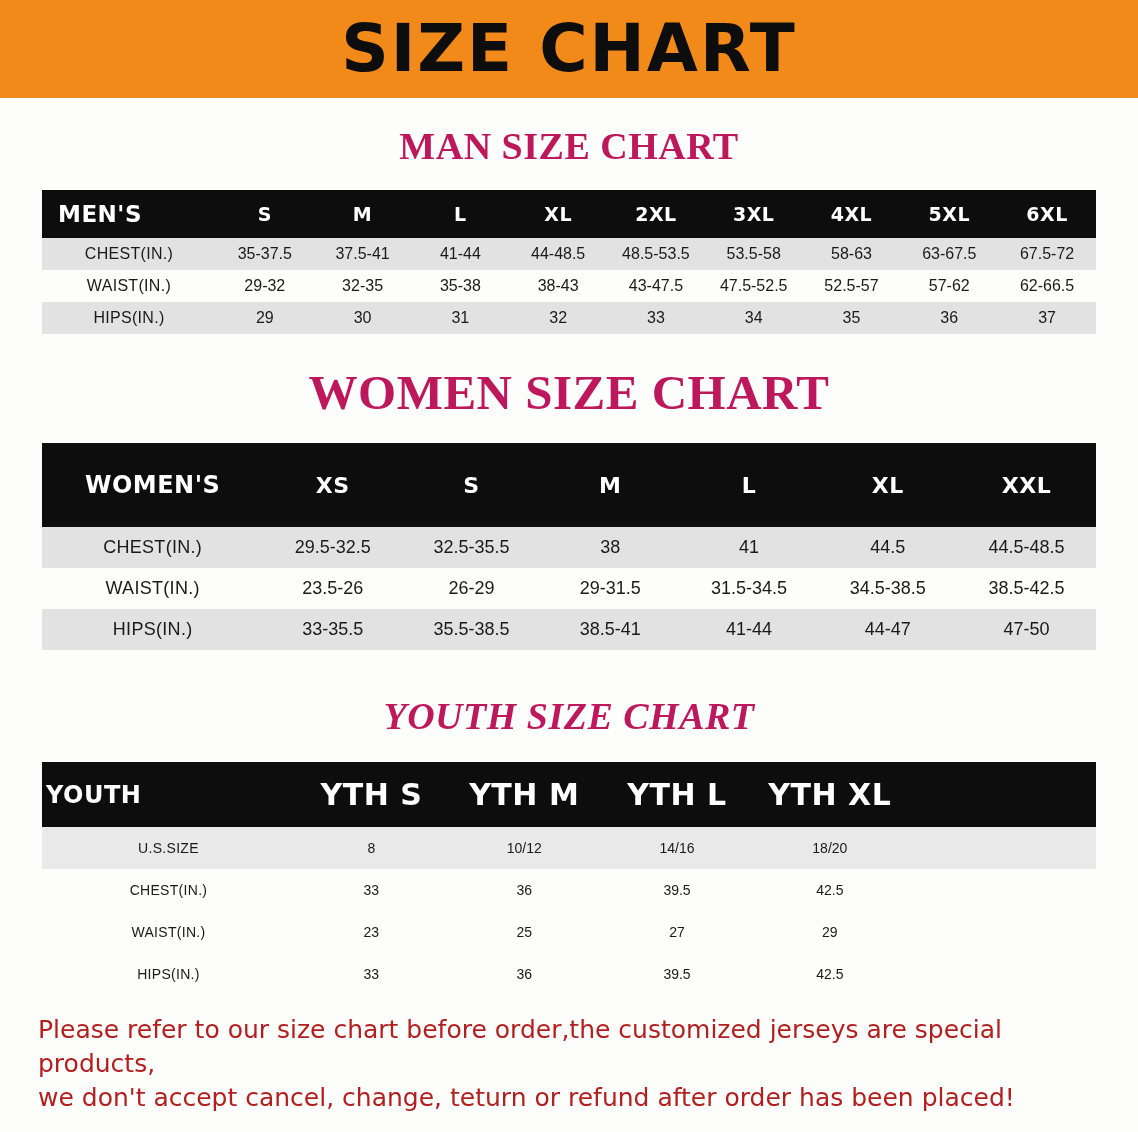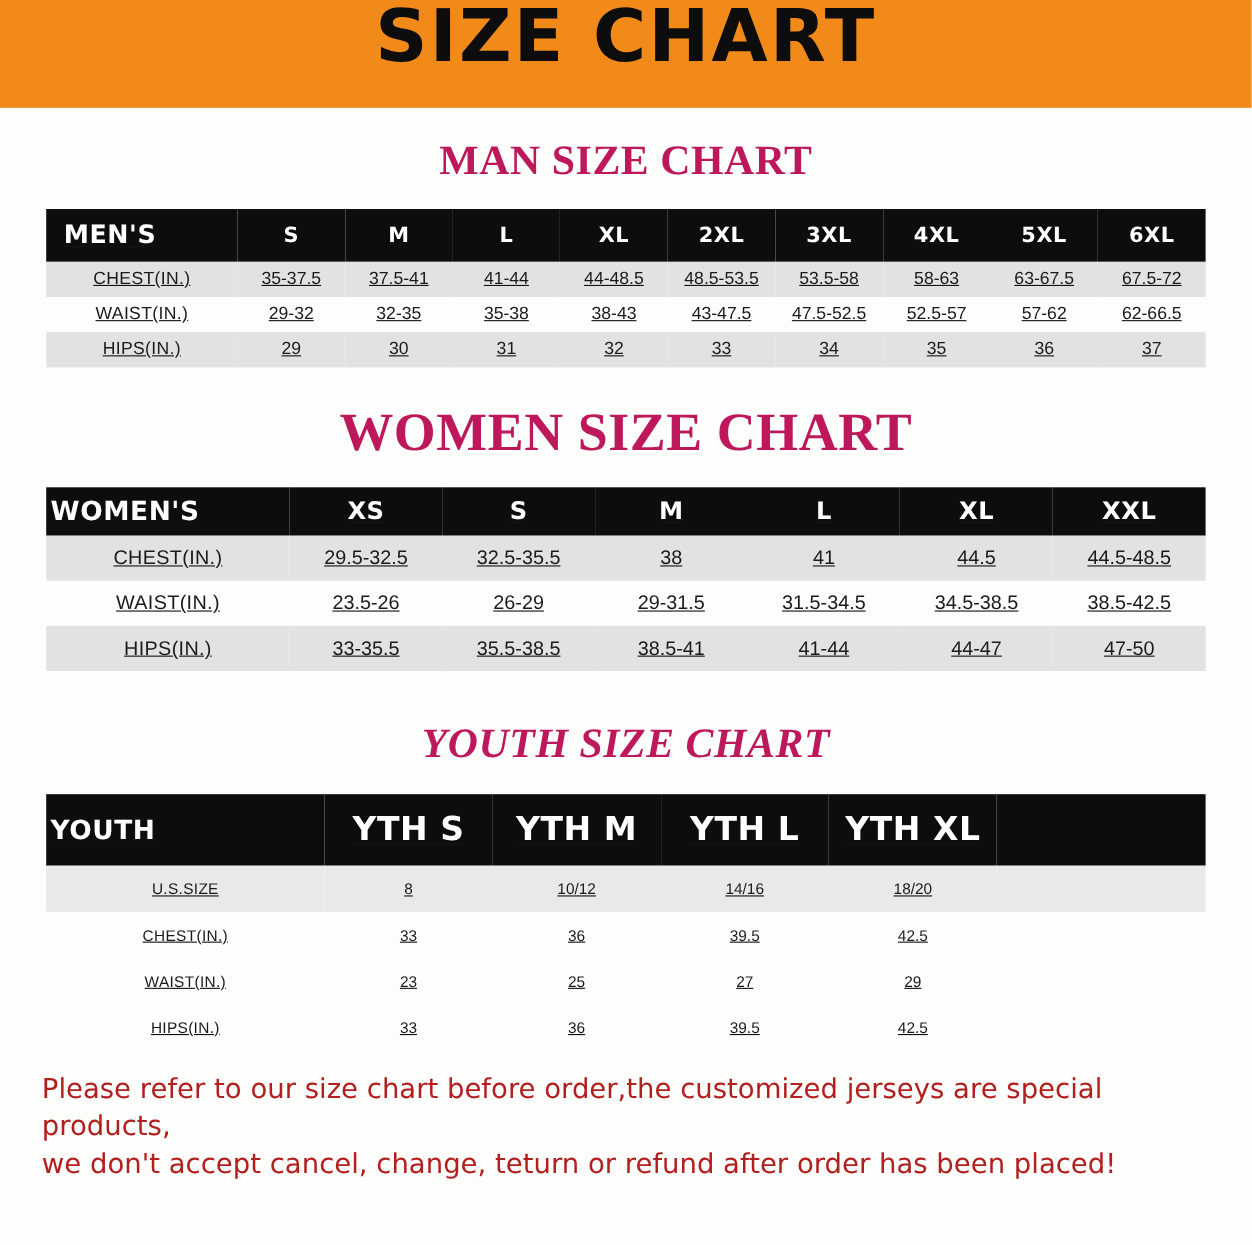--- a/index.html
+++ b/index.html
@@ -13,21 +13,21 @@
     font-family: "Liberation Sans", sans-serif;
     color: #111;
     overflow: hidden;
   }
 
   
   .banner {
     background: #f28a1a;
     height: 98px;
     display: flex;
-    align-items: flex-start;
+    align-items: center;
     justify-content: center;
     width: 100%;
   }
   .banner-title {
     font-family: "DejaVu Sans", sans-serif;
     font-weight: bold;
     font-size: 66px;
     letter-spacing: 2px;
     color: #0d0d0d;
     line-height: 1;
@@ -43,21 +43,20 @@
   .title-man   { font-size: 38px; margin: 26px 0 22px; letter-spacing: .5px;}
   .title-women { font-size: 49px; margin: 30px 0 22px; letter-spacing: .5px;}
   .title-youth { font-size: 38px; margin: 44px 0 24px; letter-spacing: .5px; font-style: italic;}
 
   
   .tbl-wrap { padding: 0 42px; }
   table {
     width: 100%;
     border-collapse: collapse;
     table-layout: fixed;
-    text-decoration: underline;
   }
   thead th {
     background: #0d0d0d;
     color: #ffffff;
     font-family: "DejaVu Sans", sans-serif;
     font-weight: bold;
     padding: 11px 4px;
     text-align: center;
     font-size: 21px;
     letter-spacing: .5px;
@@ -82,21 +81,21 @@
   }
   tr.shade td { background: #e2e2e2; }
   tr.plain td { background: #fdfdfb; }
 
   
   #men-table thead th { font-size: 19px; }
   #men-table thead th.rowhead { font-size: 23px; }
   #men-table tbody td { font-size: 16px; padding: 7px 2px; }
 
   
-  #women-table thead th { font-size: 22px; padding: 8px 4px; }
+  #women-table thead th { font-size: 22px; padding: 28px 4px; text-align: center; }
   #women-table thead th.rowhead { font-size: 24px; }
   #women-table tbody td { font-size: 18px; padding: 10px 3px; }
 
   
   #youth-table thead th { font-size: 30px; padding: 15px 4px; }
   #youth-table thead th.rowhead { font-size: 24px; }
   #youth-table tbody td { font-size: 14px; padding: 13px 3px; }
   #youth-table tbody tr td { background: #fdfdfb; }
   #youth-table tbody tr.shade td { background: #e9e9e9; }
 

